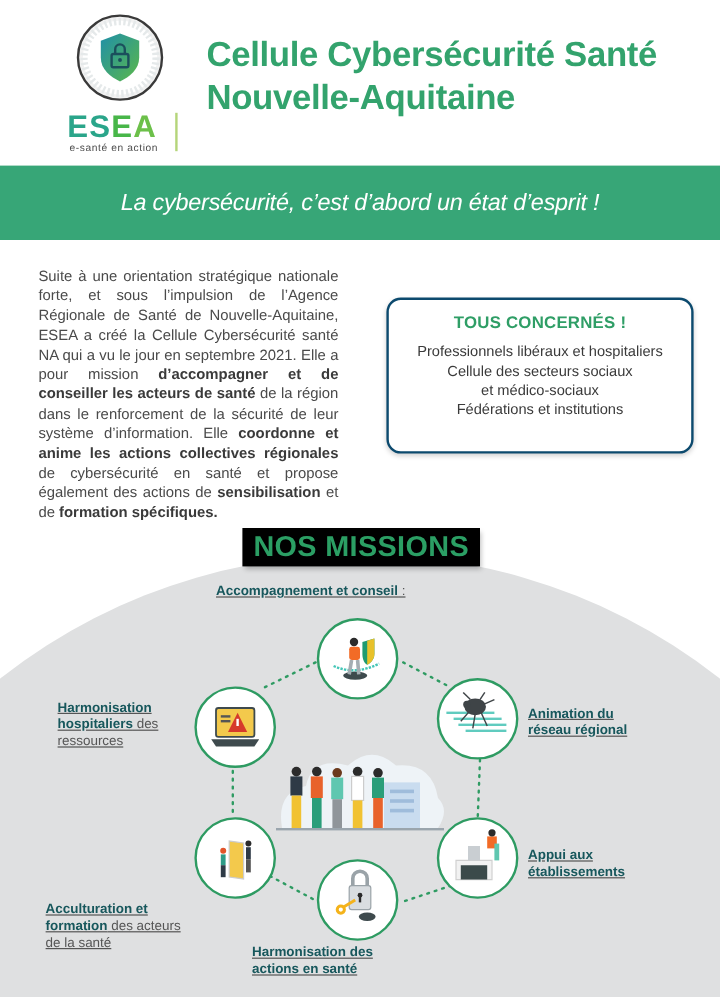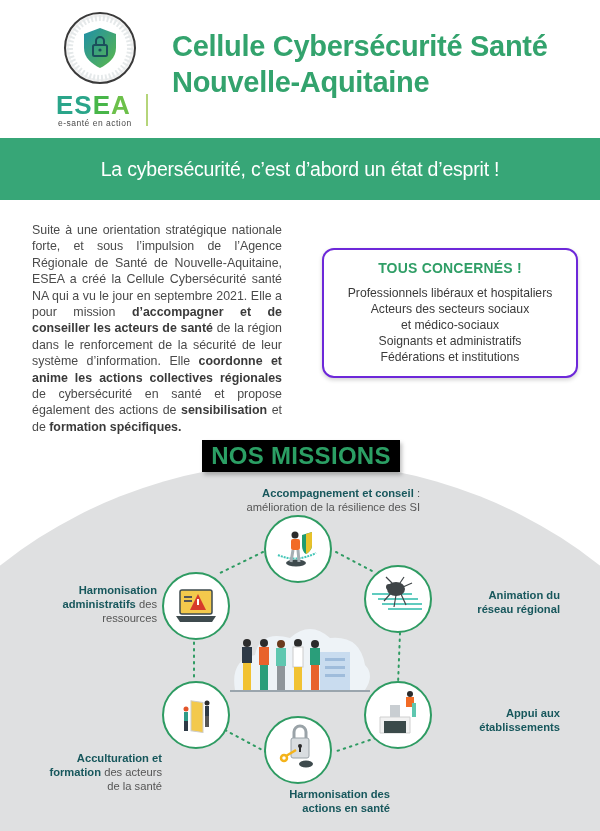--- a/index.html
+++ b/index.html
@@ -19,47 +19,47 @@
   .esea-word .a { color: #6cc04a; }
   .esea-tag { position: absolute; left: 2px; top: 26px; font-size: 8.5px; color: #4a4a4a; letter-spacing: 0.5px; white-space: nowrap; }
   .esea-bar { position: absolute; left: 90px; top: 2px; width: 2px; height: 32px; background: #b5d57a; }
 
   .title { position: absolute; left: 172px; top: 28px; width: 420px; font-size: 29px; line-height: 36px;
            font-weight: bold; color: #33a36d; letter-spacing: -0.3px; }
 
   
   .banner { position: absolute; left: 0; top: 138px; width: 600px; height: 62px; background: #37a677;
             display: flex; align-items: center; justify-content: center; }
-  .banner-text { color: #fff; font-size: 19.5px; letter-spacing: -0.2px; }
+  .banner-text { color: #fff; font-size: 19.5px; font-style: italic; letter-spacing: -0.2px; }
 
   
   .intro { position: absolute; left: 32px; top: 222px; width: 250px; font-size: 12.4px; line-height: 16.4px;
            color: #4a4a4a; text-align: justify; }
   .intro b { color: #3a3a3a; }
 
   
-  .concern { position: absolute; left: 322px; top: 248px; width: 256px; height: 130px; border: 2px solid #6d28d9;
+  .concern { position: absolute; left: 322px; top: 248px; width: 256px; height: 130px; border: 2px solid #0c4a6e;
              border-radius: 12px; background: #fff; box-shadow: 0 2px 4px rgba(0,0,0,0.18); text-align: center; padding-top: 10px; }
   .concern-title { font-size: 14px; font-weight: bold; color: #2f9e66; margin-bottom: 9px; letter-spacing: 0.2px; }
   .concern-line { font-size: 12.2px; line-height: 16px; color: #3a3a3a; }
 
   
   .gray-disc { position: absolute; left: -170px; top: 462px; width: 940px; height: 900px; border-radius: 50%; background: #dfe0e1; }
   .missions-title { position: absolute; left: 202px; top: 440px; width: 198px; height: 32px; background: #000000;
                     box-shadow: 2px 3px 4px rgba(0,0,0,0.25); text-align: center; font-size: 24px; font-weight: bold;
                     color: #2b9f64; line-height: 32px; letter-spacing: 0.3px; }
 
   .dots { position: absolute; left: 0; top: 0; }
 
   .mcircle { position: absolute; width: 68px; height: 68px; border-radius: 50%; background: #fff; border: 2px solid #2e9b62; overflow: hidden; }
   .mcircle svg { position: absolute; left: 0; top: 0; }
 
   .mlabel { position: absolute; font-size: 11.2px; line-height: 14px; color: #555; }
   .mlabel b { color: #17575c; }
-  .mlabel.c { text-align: right; }
+  .mlabel.c { text-align: left; text-decoration: underline; }
 
   .center-illu { position: absolute; left: 225px; top: 610px; width: 150px; height: 90px; }
 </style>
 </head>
 <body>
 
 <div class="logo-wrap">
   <div class="badge">
     <svg width="68" height="68" viewBox="0 0 68 68">
       <defs>
@@ -93,60 +93,58 @@
   <span class="banner-text">La cybersécurité, c’est d’abord un état d’esprit !</span>
 </div>
 
 <p class="intro">
   <span>Suite à une orientation stratégique nationale forte, et sous l’impulsion de l’Agence Régionale de Santé de Nouvelle-Aquitaine, ESEA a créé la Cellule Cybersécurité santé NA qui a vu le jour en septembre 2021. Elle a pour mission </span><b>d’accompagner et de conseiller les acteurs de santé</b><span> de la région dans le renforcement de la sécurité de leur système d’information. Elle </span><b>coordonne et anime les actions collectives régionales</b><span> de cybersécurité en santé et propose également des actions de </span><b>sensibilisation</b><span> et de </span><b>formation spécifiques.</b>
 </p>
 
 <div class="concern">
   <div class="concern-title">TOUS CONCERNÉS !</div>
   <div class="concern-line">Professionnels libéraux et hospitaliers</div>
-  <div class="concern-line">Acteurs des secteurs sociaux</div>
+  <div class="concern-line">Cellule des secteurs sociaux</div>
   <div class="concern-line">et médico-sociaux</div>
-  <div class="concern-line">Soignants et administratifs</div>
   <div class="concern-line">Fédérations et institutions</div>
 </div>
 
 <div class="gray-disc"></div>
 
 <svg class="dots" width="600" height="831">
   <g fill="none" stroke="#2e9b62" stroke-width="2" stroke-dasharray="1.5 5" stroke-linecap="round">
     <line x1="263" y1="552" x2="218" y2="574"></line>
     <line x1="336" y1="552" x2="374" y2="572"></line>
     <line x1="194" y1="636" x2="194" y2="680"></line>
     <line x1="400" y1="633" x2="398" y2="684"></line>
     <line x1="225" y1="730" x2="266" y2="752"></line>
     <line x1="376" y1="738" x2="334" y2="752"></line>
   </g>
 </svg>
 
 <div class="missions-title">NOS MISSIONS</div>
 
 <div class="mlabel c" style="left:180px; top:486px; width:240px;">
   <div><b>Accompagnement et conseil</b><span> :</span></div>
-  <div>amélioration de la résilience des SI</div>
 </div>
 <div class="mcircle" style="left:264px; top:515px;">
   <svg width="64" height="64" viewBox="0 0 64 64">
     <ellipse cx="30" cy="46" rx="10" ry="3.5" fill="#3e4a4d"></ellipse>
     <path d="M12 38 Q30 46 50 36" stroke="#44c6b7" stroke-width="2" fill="none" stroke-dasharray="2 1"></path>
     <rect x="25" y="22" width="9" height="11" rx="2" fill="#f26b26"></rect>
     <circle cx="29" cy="18" r="3.5" fill="#2b2b2b"></circle>
     <path d="M27 33 L25 45 M32 33 L33 45" stroke="#a5aeb3" stroke-width="3"></path>
     <path d="M36 18 L46 15 L46 28 C46 33 42 36 40 37 C38 36 36 33 36 28 Z" fill="#1f9b70"></path>
     <path d="M40 17 L46 15 L46 28 C46 33 42 36 40 37 Z" fill="#e8c12a"></path>
   </svg>
 </div>
 
-<div class="mlabel c" style="left:37px; top:583px; width:120px;">
+<div class="mlabel c" style="left:48px; top:583px; width:120px;">
   <div><b>Harmonisation</b></div>
-  <div><b>administratifs</b><span> des</span></div>
+  <div><b>hospitaliers</b><span> des</span></div>
   <div>ressources</div>
 </div>
 <div class="mcircle" style="left:162px; top:572px;">
   <svg width="64" height="64" viewBox="0 0 64 64">
     <rect x="16" y="16" width="32" height="24" rx="2" fill="#f3c94c" stroke="#3e4a4d" stroke-width="1.5"></rect>
     <path d="M12 42 L52 42 L48 48 L16 48 Z" fill="#3e4a4d"></path>
     <path d="M34 20 L42 36 L26 36 Z" fill="#d63a2b"></path>
     <rect x="33" y="25" width="2" height="6" fill="#fff"></rect>
     <rect x="20" y="22" width="8" height="2" fill="#555"></rect>
     <rect x="20" y="26" width="8" height="2" fill="#555"></rect>

